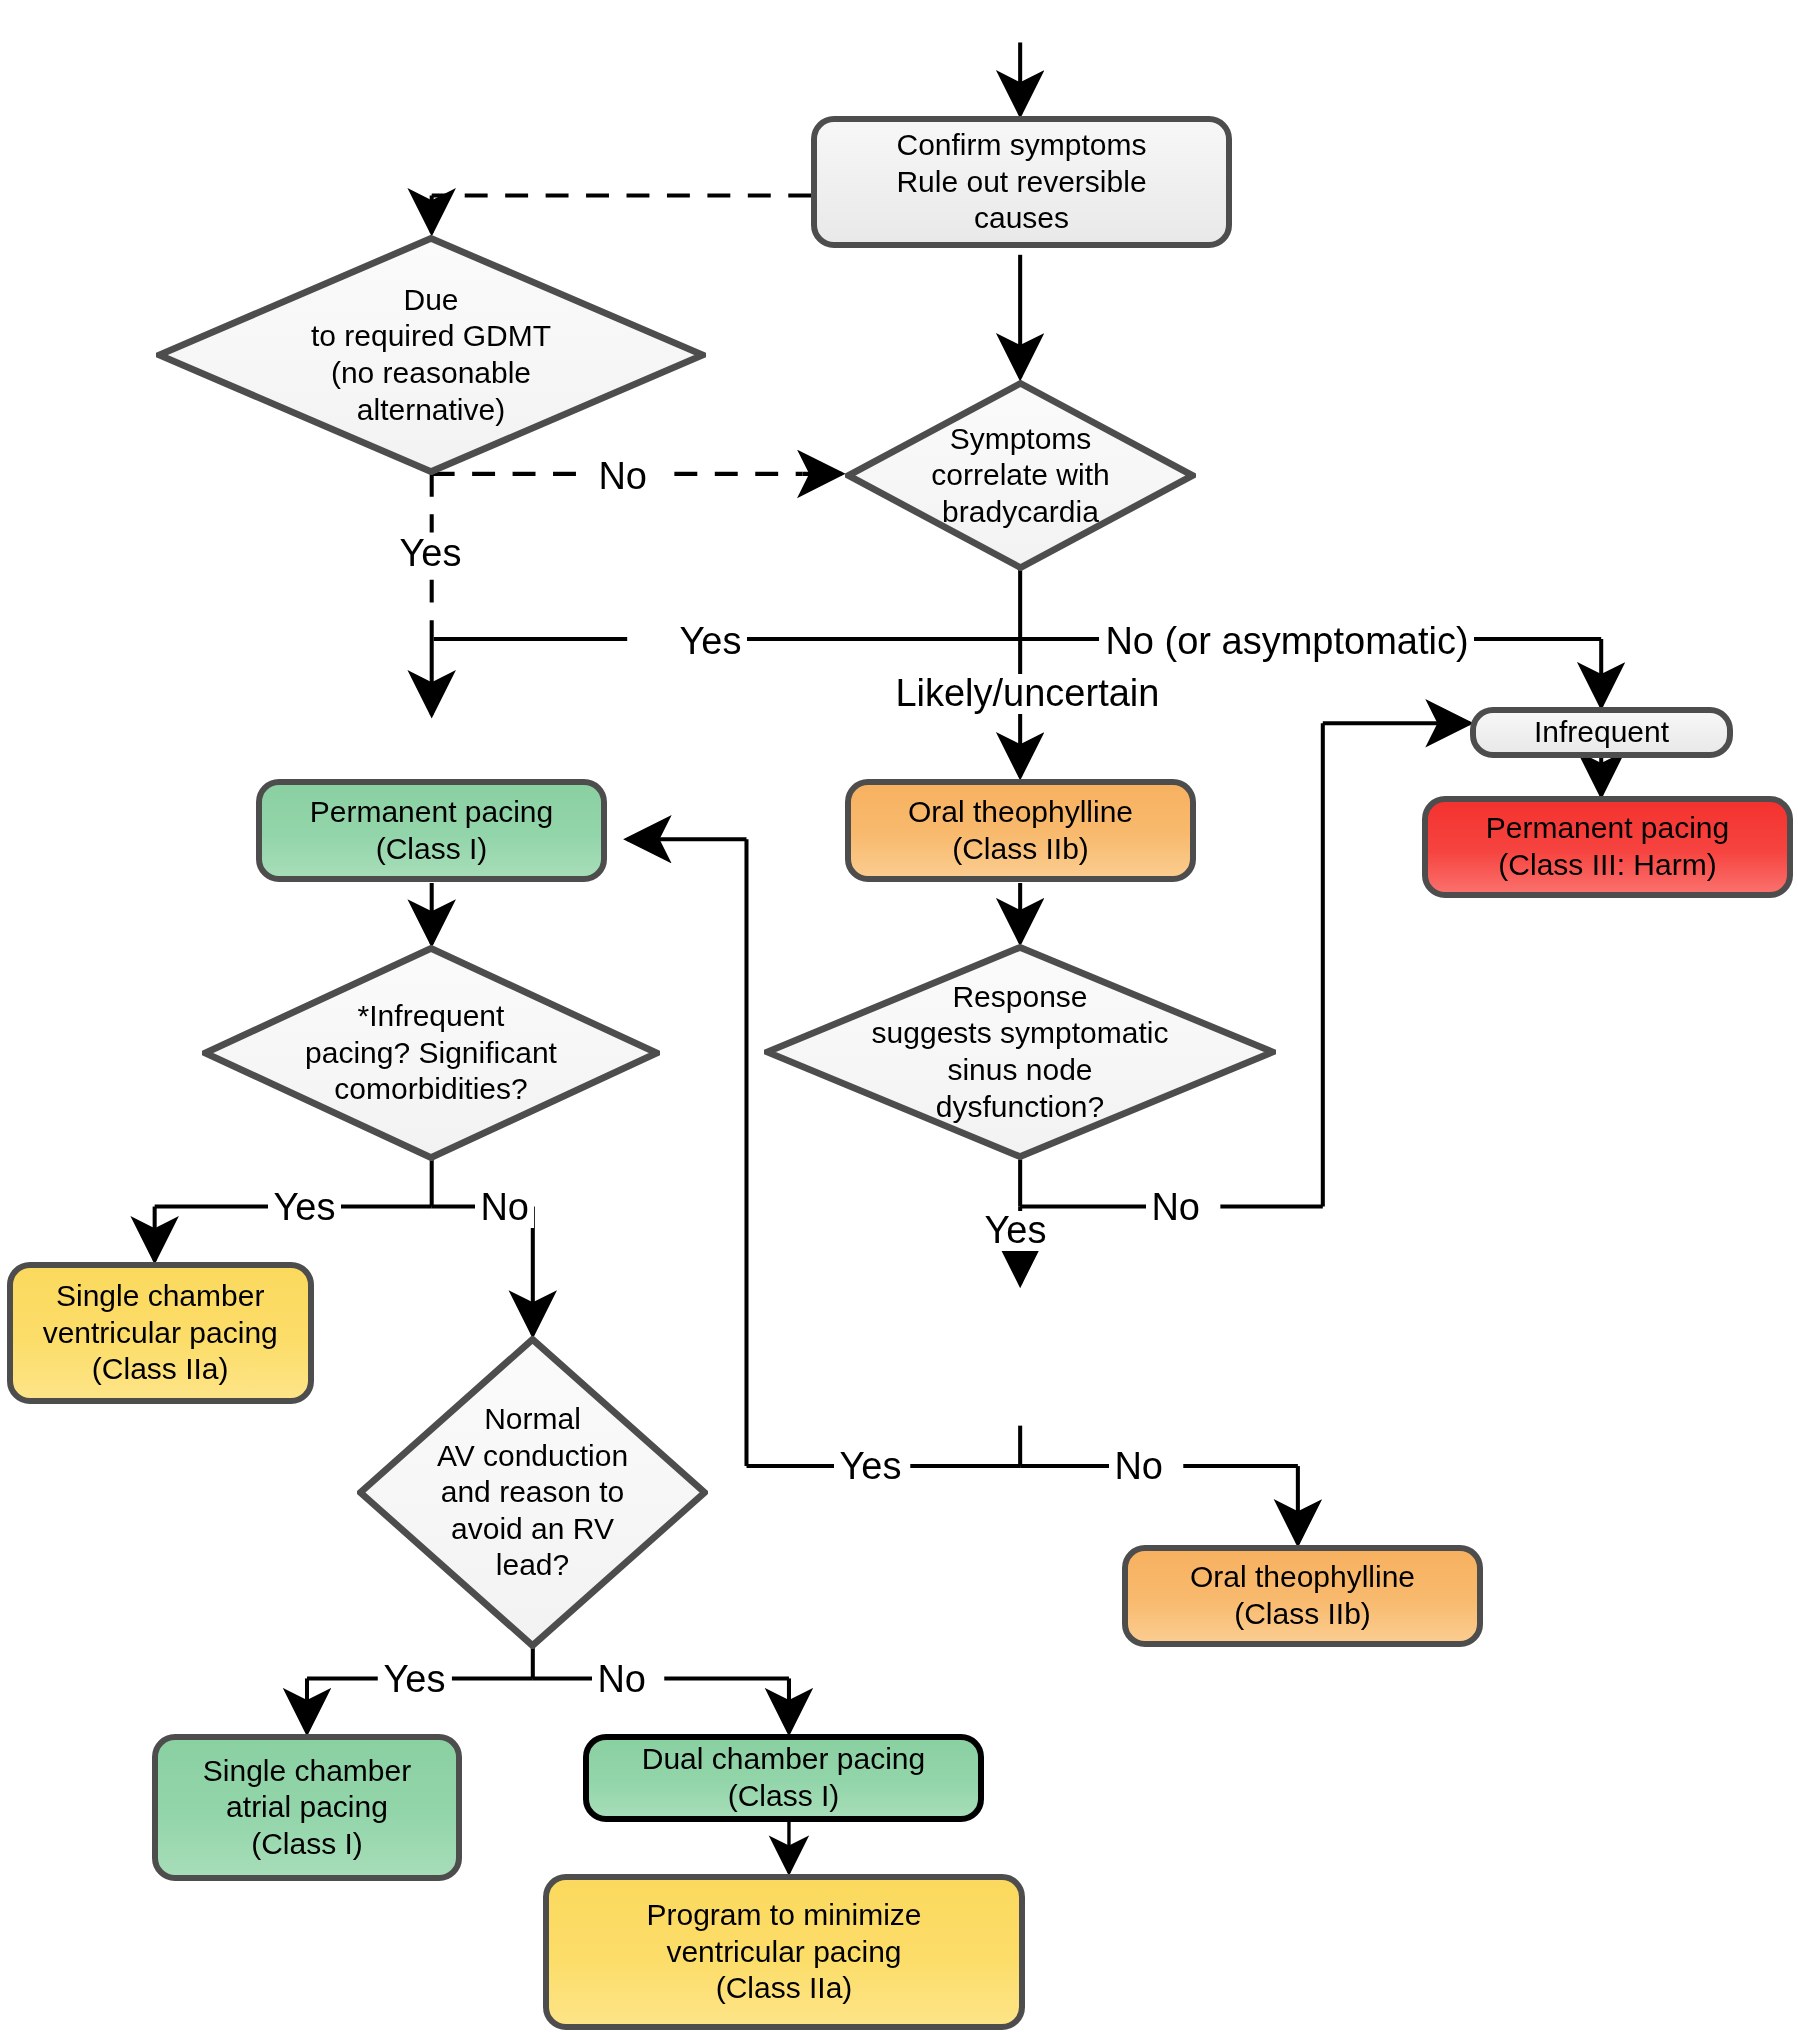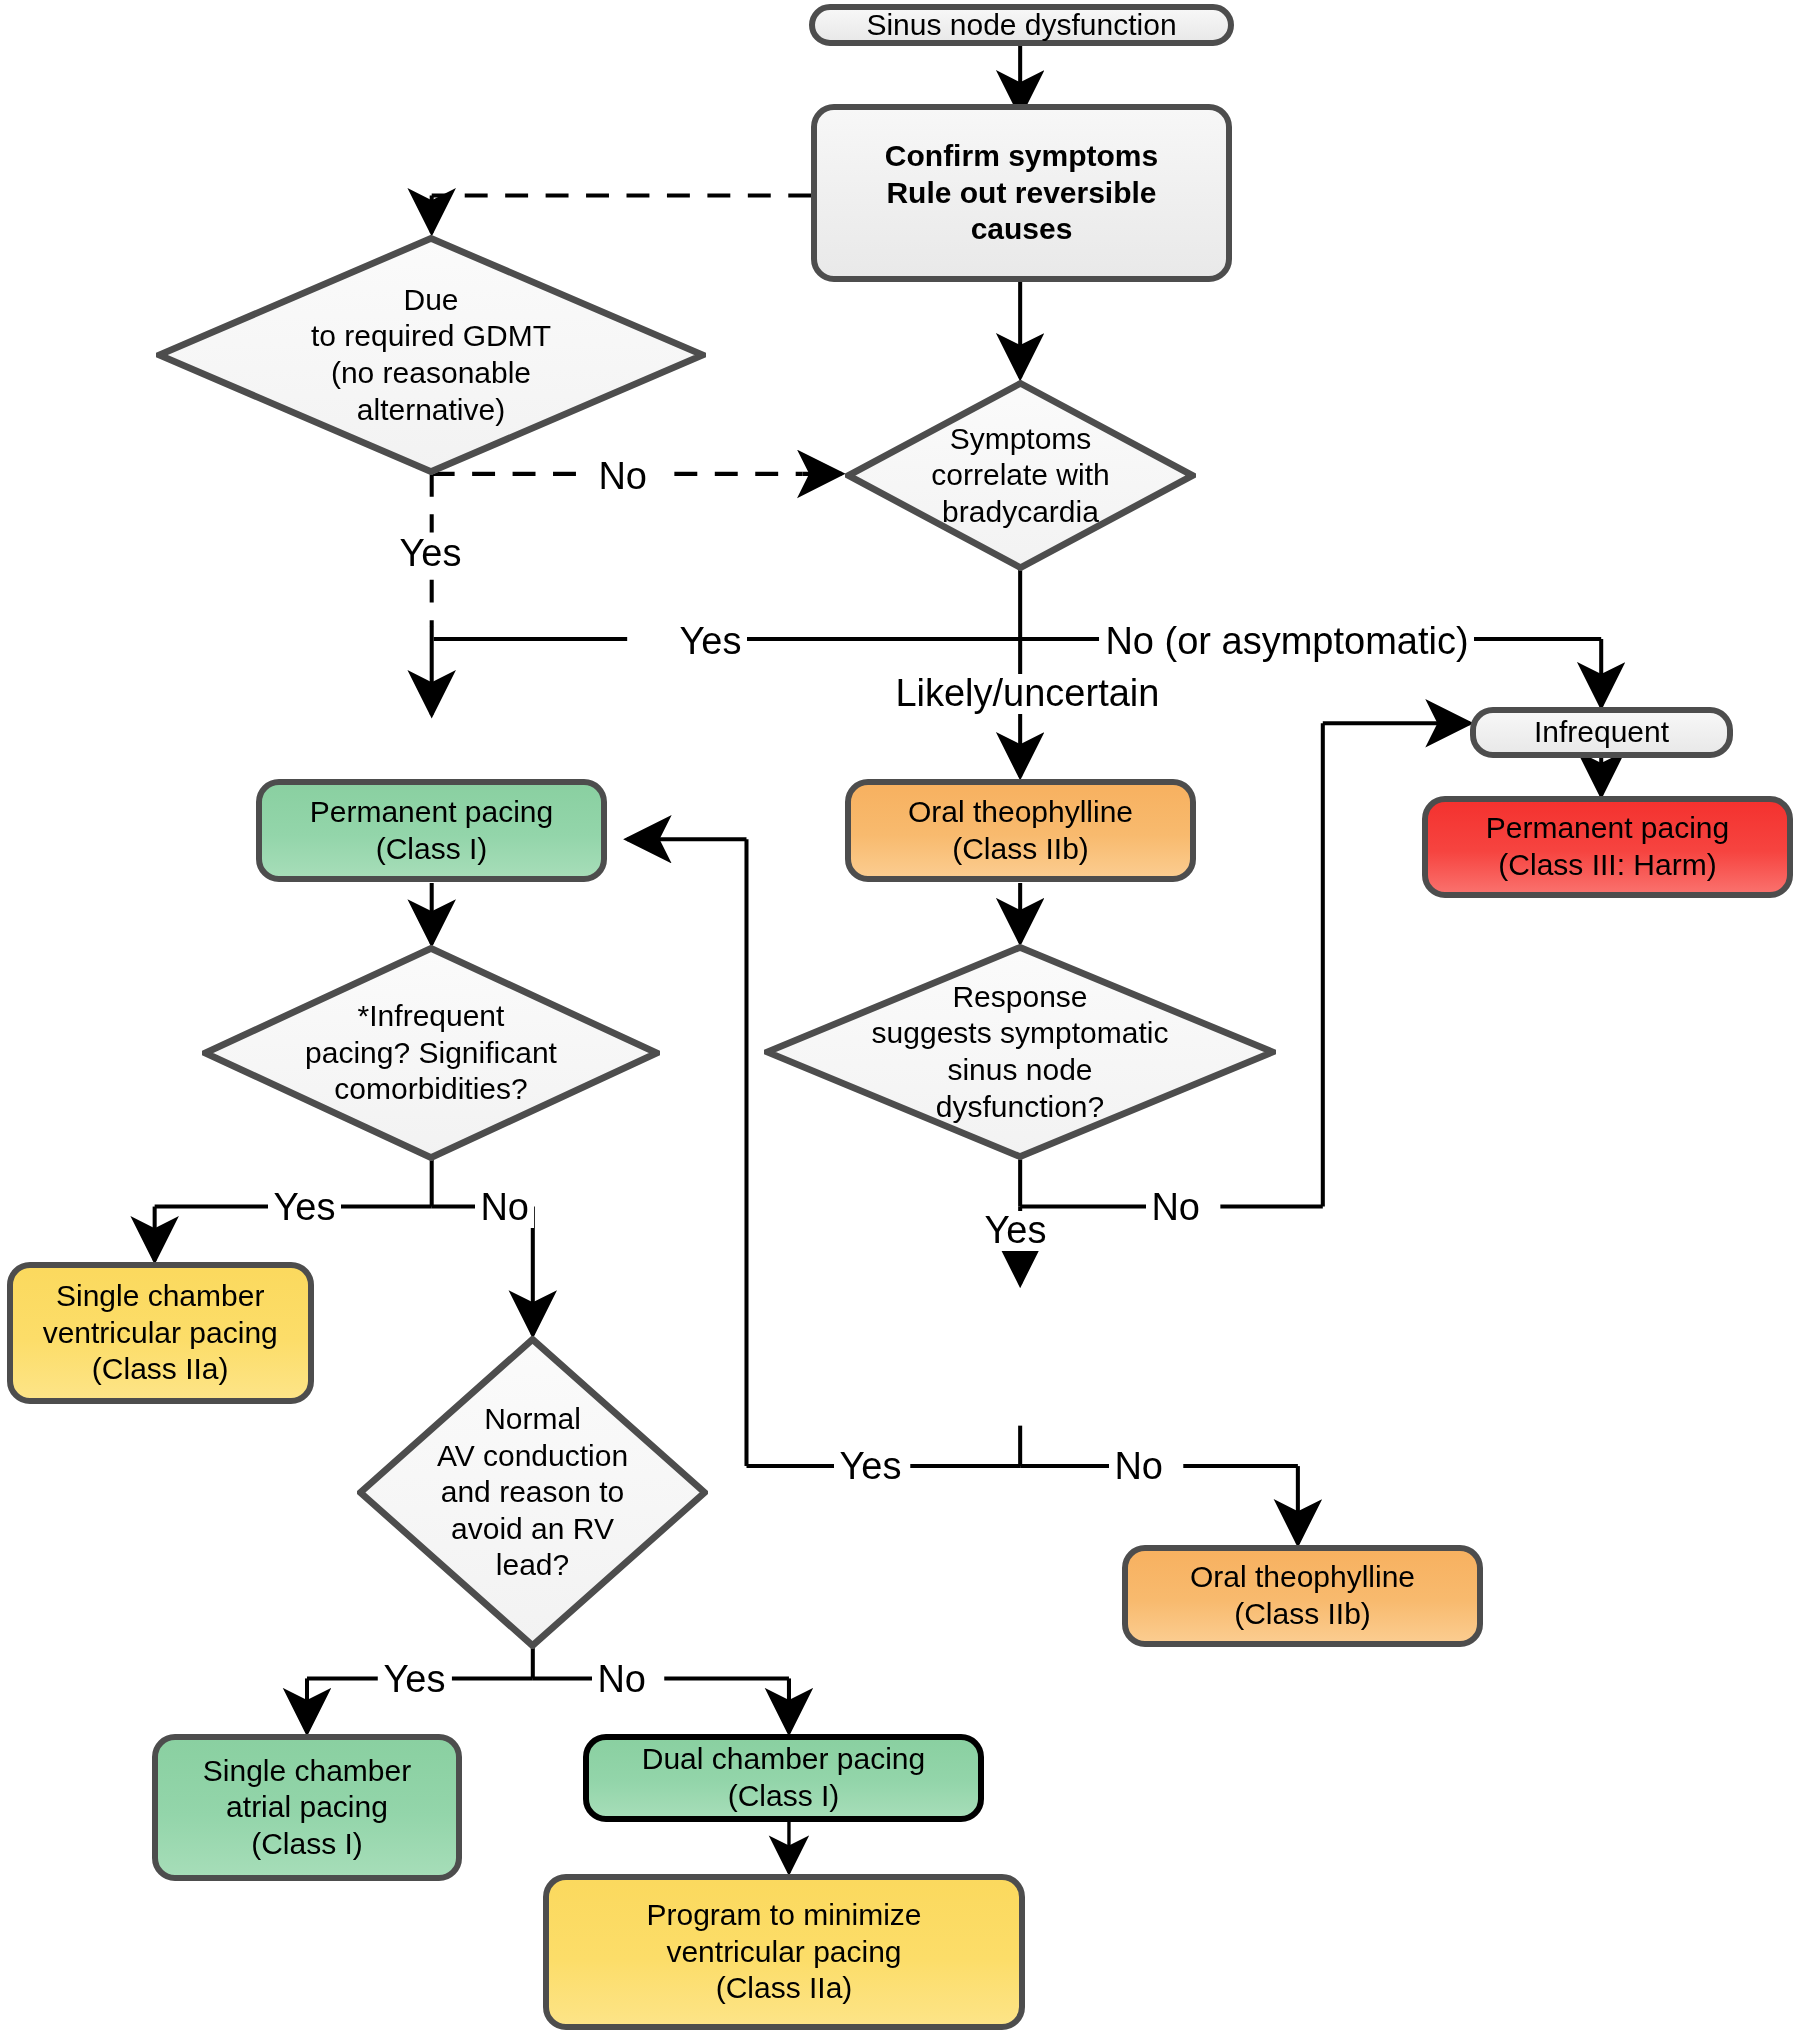--- a/index.html
+++ b/index.html
@@ -191,25 +191,22 @@
       
       <path d="M790,2490 L880,2490"></path>
       <path d="M985,2490 L1170,2490"></path>
       <path d="M1170,2490 L1170,2570" marker-end="url(#arrow)"></path>
 
       
       <path d="M1170,2700 L1170,2778" marker-end="url(#arrow)" stroke-width="5"></path>
     </g>
   </svg>
 
-  <div class="node rrect" style="left:809px; top:4px; width:425px; height:42px;">
-    <span>Sinus node dysfunction</span>
-  </div>
-
-  <div class="node rrect" style="left:811px; top:104px; width:421px; height:178px;font-weight:bold;">
+
+  <div class="node rrect" style="left:811px; top:116px; width:421px; height:132px;">
     <span>Confirm symptoms
 Rule out reversible
 causes</span>
   </div>
 
   <div class="node diamond" style="left:156px; top:235px; width:550px; height:240px;">
     <div class="dshape"></div>
     <svg class="dborder" viewBox="0 0 816 356" preserveAspectRatio="none">
       <polygon points="408,5 811,178 408,351 5,178" fill="none" stroke="#4d4d4d" stroke-width="10"></polygon>
     </svg>

